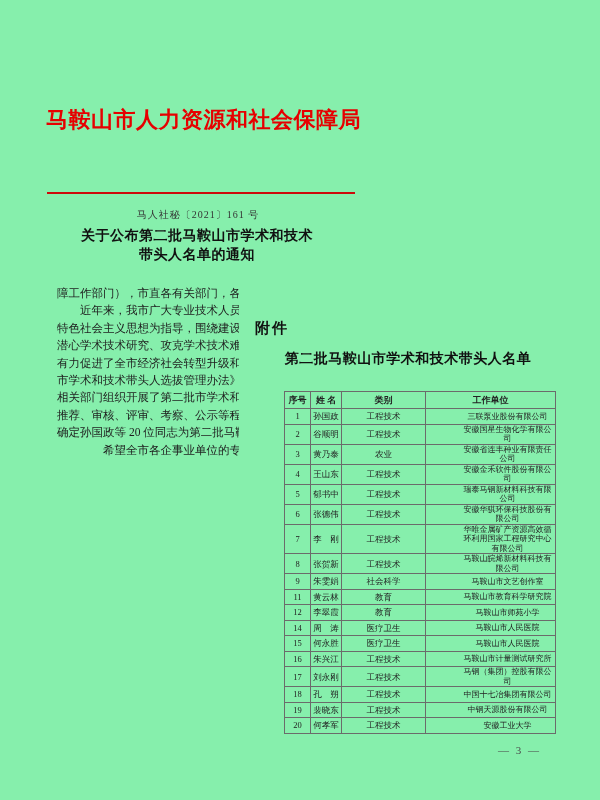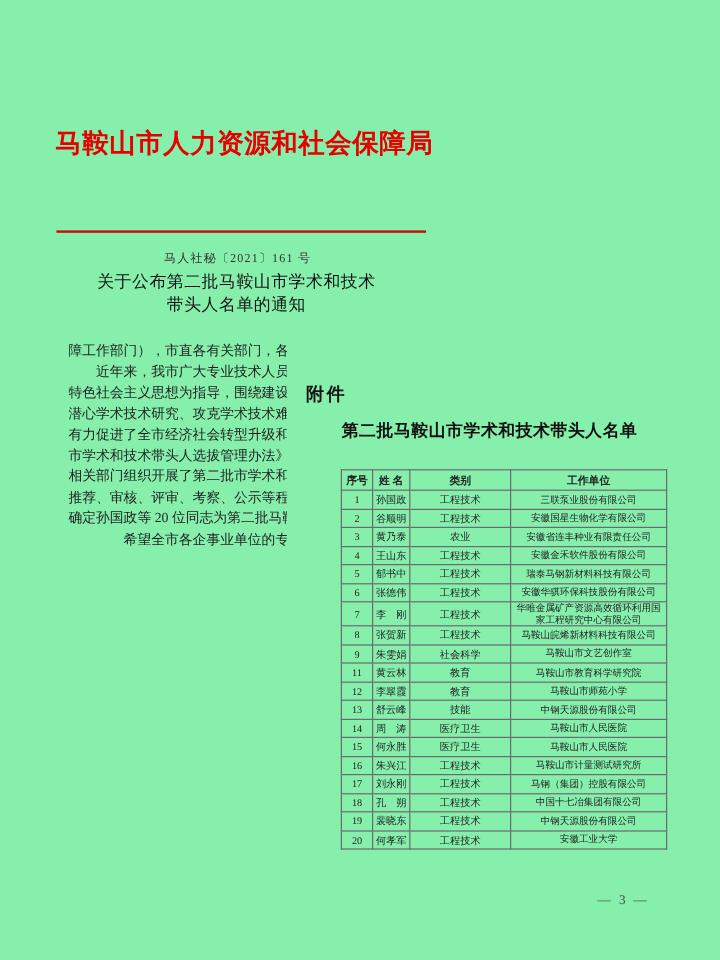--- a/index.html
+++ b/index.html
@@ -20,21 +20,21 @@
   .doc-number{
     position:absolute;left:47px;top:172px;width:302px;
     text-align:center;font-size:10px;color:#333;letter-spacing:1px;margin-top:36px;
   }
   .red-rule{
     position:absolute;left:47px;top:192px;width:308px;height:2px;
     background:#cc0a0a;
   }
   .notice-title{
     position:absolute;left:47px;top:226px;width:300px;
-    text-align:center;font-size:14px;font-weight:normal;line-height:19px;
+    text-align:center;font-size:14px;font-weight:bold;line-height:19px;
     color:#111;letter-spacing:0.5px;
   }
   .body-text{
     position:absolute;left:57px;top:285px;width:182px;height:196px;
     overflow:hidden;font-size:11.5px;line-height:17.4px;color:#1d1d1d;
   }
   .body-text .line{white-space:nowrap;}
   .attachment-label{
     position:absolute;left:255px;top:319px;
     font-size:15px;font-weight:bold;color:#111;letter-spacing:2px;
@@ -49,21 +49,21 @@
     border-collapse:collapse;table-layout:fixed;margin-top:13px;
   }
   table.leaders th,table.leaders td{
     border:1px solid #6b6b6b;
     text-align:center;vertical-align:middle;
     font-size:8.5px;color:#222;padding:0 2px;
     overflow:hidden;
   }
   table.leaders th{height:16px;font-weight:bold;font-size:9px;}
   table.leaders td{height:14.5px;line-height:10px;}
-  table.leaders td.unit{font-size:8px;line-height:9.5px;}
+  table.leaders td.unit{font-size:8px;line-height:9.5px;padding-left:36px;}
   col.c-idx{width:26px;}
   col.c-name{width:31px;}
   col.c-cat{width:84px;}
   col.c-unit{width:130px;}
   .page-number{
     position:absolute;left:498px;top:744px;
     font-size:11px;color:#4a4a4a;letter-spacing:2px;white-space:nowrap;
   }
 </style>
 </head>
@@ -175,26 +175,20 @@
           <td>教育</td>
           <td class="unit">马鞍山市教育科学研究院</td>
         </tr>
         <tr>
           <td>12</td>
           <td>李翠霞</td>
           <td>教育</td>
           <td class="unit">马鞍山市师苑小学</td>
         </tr>
         <tr>
-          <td>13</td>
-          <td>舒云峰</td>
-          <td>技能</td>
-          <td class="unit">中钢天源股份有限公司</td>
-        </tr>
-        <tr>
           <td>14</td>
           <td>周　涛</td>
           <td>医疗卫生</td>
           <td class="unit">马鞍山市人民医院</td>
         </tr>
         <tr>
           <td>15</td>
           <td>何永胜</td>
           <td>医疗卫生</td>
           <td class="unit">马鞍山市人民医院</td>

